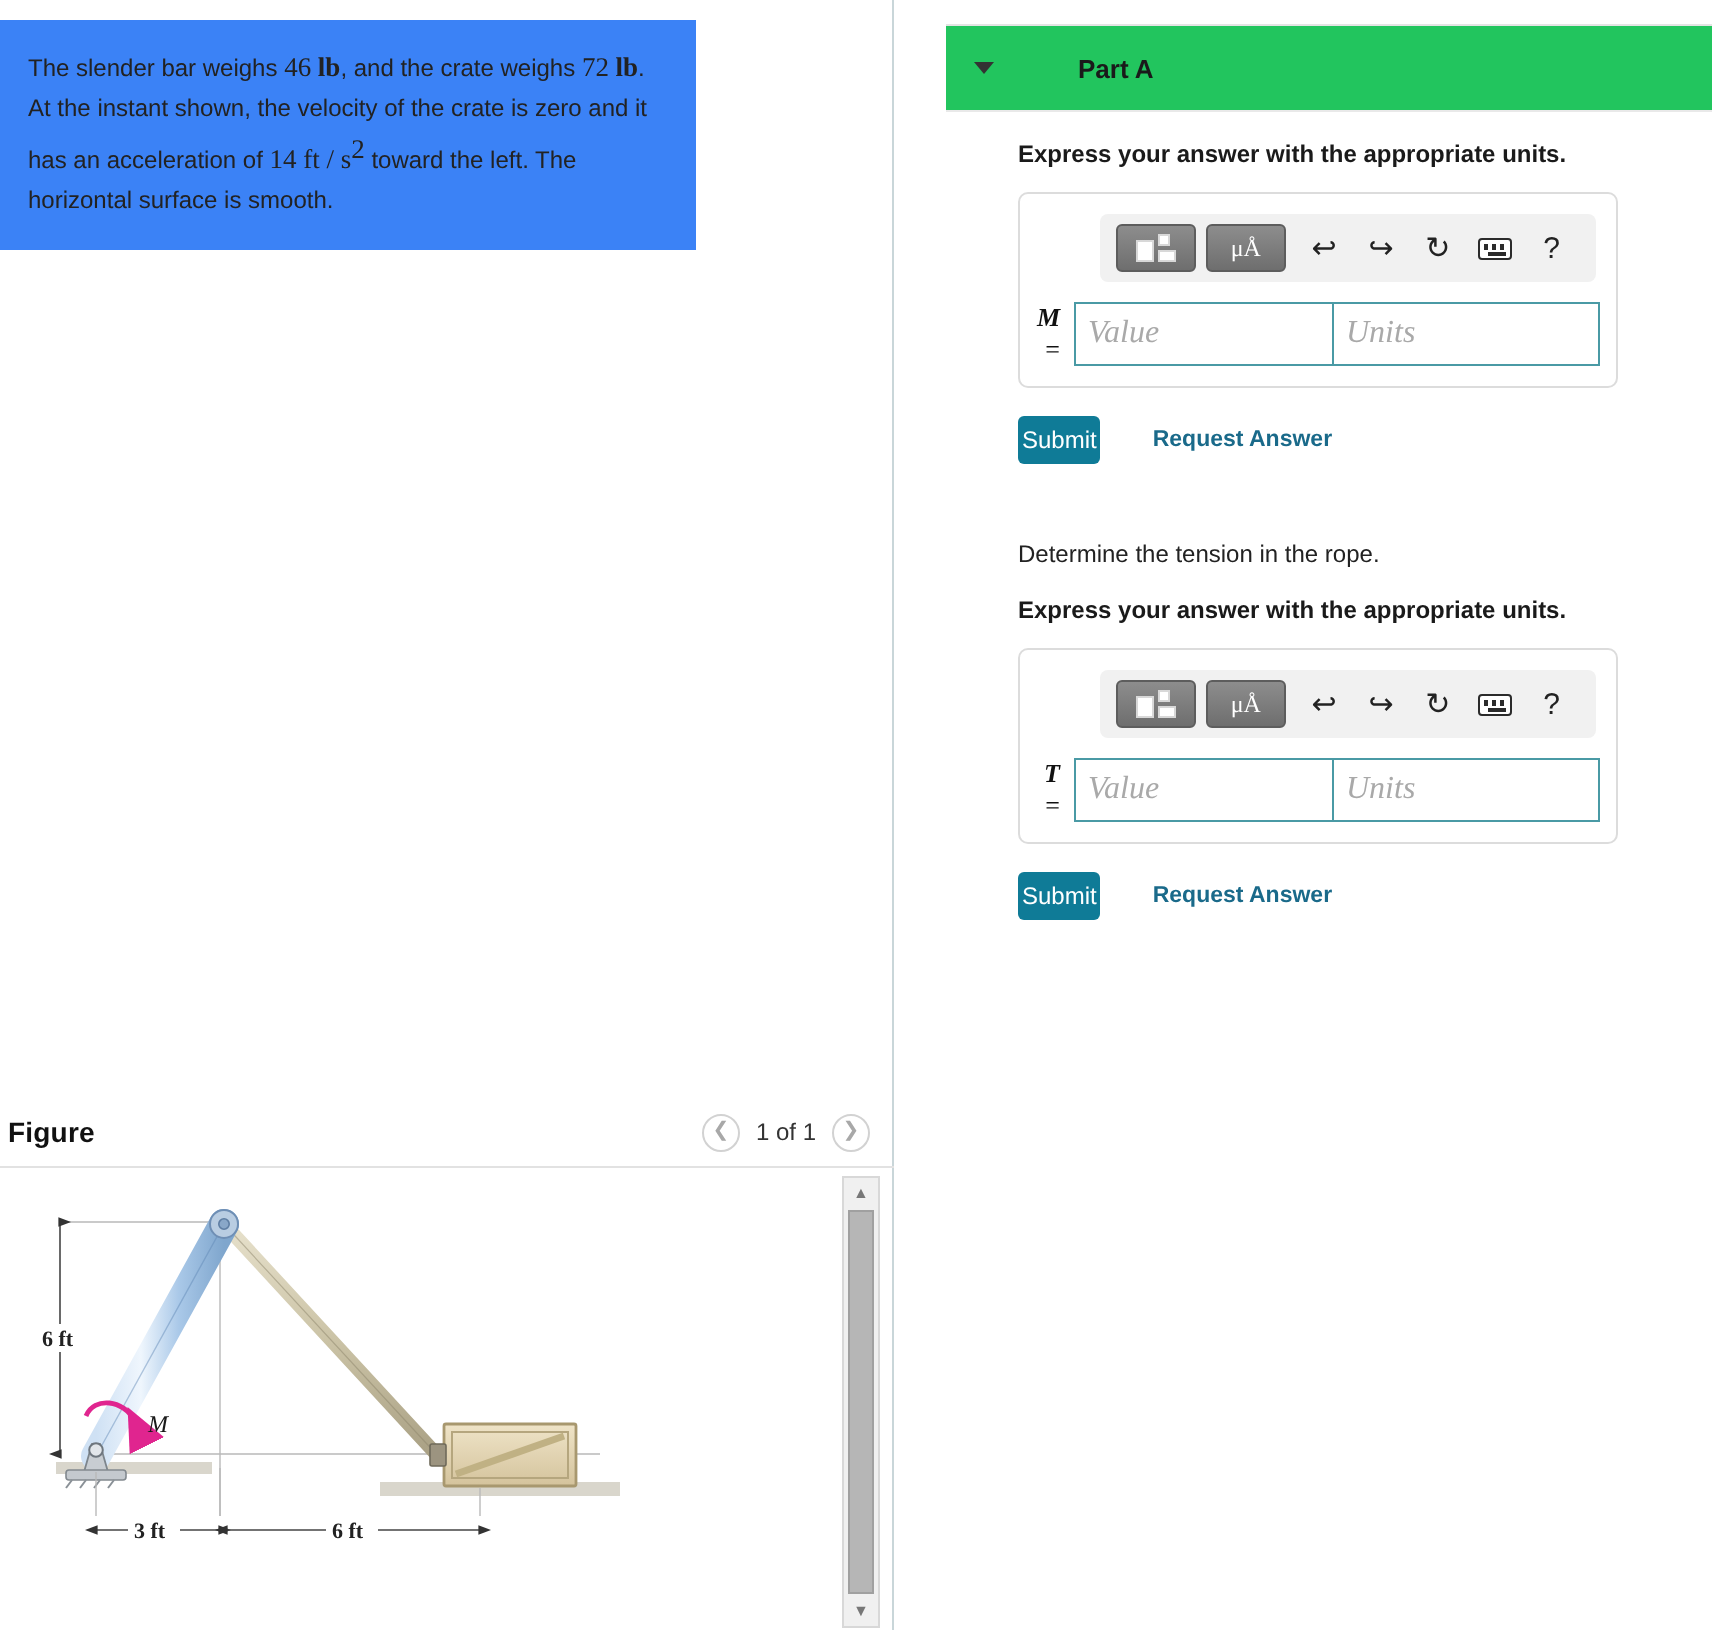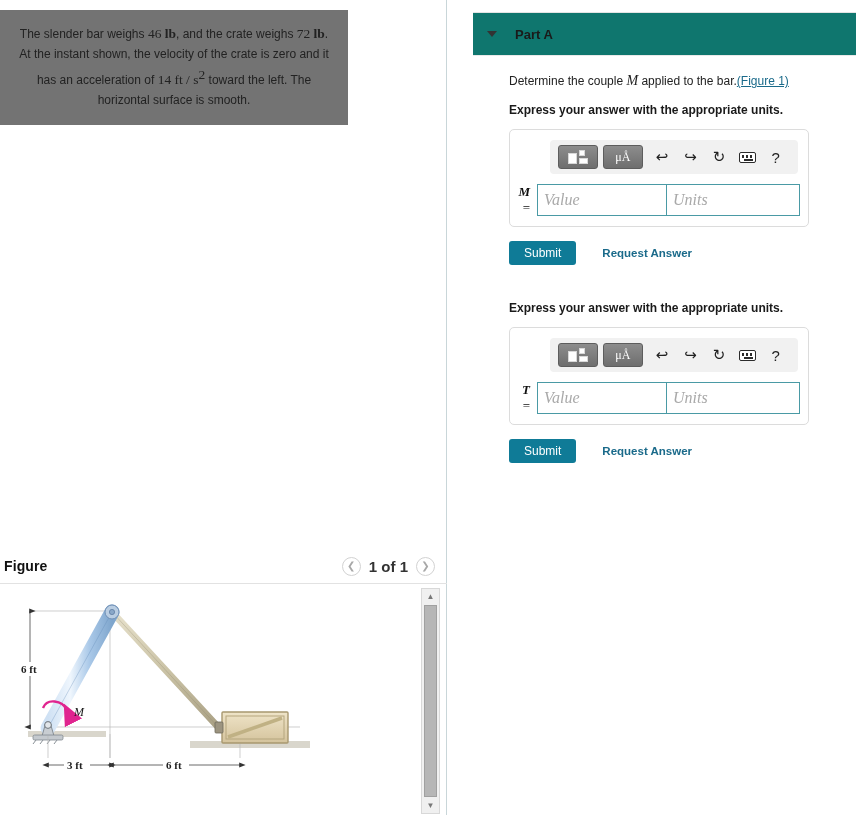--- a/index.html
+++ b/index.html
@@ -18,26 +18,25 @@
   
   .left-panel {
     position: absolute; left: 0; top: 0;
     width: 447px; height: 815px;
     background: #ffffff;
     border-right: 1px solid #c9d6d9;
   }
   .problem-statement {
     position: absolute; left: 0; top: 10px;
     width: 348px;
-    background: #737373;
+    background: #3b82f6;
     padding: 13px 14px 14px 14px;
     line-height: 1.62;
     font-size: 12px;
     color: #222;
-    text-align: center;
   }
   .problem-statement .mathnum {
     font-family: "Liberation Serif", serif;
     font-size: 13.5px;
   }
   .problem-statement .unit {
     font-family: "Liberation Serif", serif;
     font-weight: bold;
     font-size: 13.5px;
   }
@@ -58,21 +57,21 @@
     margin-left: auto;
     display: flex; align-items: center; gap: 8px;
   }
   .pager-btn {
     width: 19px; height: 19px; border-radius: 50%;
     border: 1px solid #d2d2d2; background: #fff;
     display: flex; align-items: center; justify-content: center;
     color: #a8a8a8; font-size: 10px; line-height: 1;
     cursor: pointer;
   }
-  .pager-count { font-size: 15px; color: #333; font-weight: bold; }
+  .pager-count { font-size: 12px; color: #333; }
 
   .figure-rule {
     position: absolute; left: 0; top: 583px;
     width: 447px; height: 1px; background: #e2e2e2;
   }
 
   
   .figure-area {
     position: absolute; left: 0; top: 586px;
     width: 420px; height: 229px;
@@ -99,27 +98,28 @@
   }
 
   
   .right-panel {
     position: absolute; left: 448px; top: 0;
     width: 408px; height: 815px;
     background: #ffffff;
   }
   .part-block { width: 383px; margin-left: 25px; }
   .part-header {
-    background: #0f766e;
+    background: #22c55e;
     border-top: 1px solid #e4e4e4;
     border-bottom: 1px solid #e9e9e9;
     height: 44px;
     display: flex; align-items: center;
     padding-left: 14px;
     cursor: pointer;
+    gap: 24px;
   }
   .caret {
     width: 0; height: 0;
     border-left: 5px solid transparent;
     border-right: 5px solid transparent;
     border-top: 6px solid #333;
     margin-right: 18px;
   }
   .part-label { font-size: 13px; font-weight: bold; color: #1a1a1a; }
 
@@ -225,21 +225,21 @@
   .submit-row {
     display: flex; align-items: center;
     margin-top: 14px;
   }
   .submit-btn {
     background: #0f7b97;
     color: #ffffff;
     border: none;
     border-radius: 3px;
     height: 24px;
-    padding: 0 15px;
+    padding: 0 2px;
     font-size: 12px;
     font-family: "Liberation Sans", sans-serif;
     cursor: pointer;
   }
   .request-link {
     margin-left: 26px;
     color: #1a6a8a; font-size: 11.5px;
     cursor: pointer;
     font-weight: bold;
   }
@@ -371,23 +371,20 @@
   </div>
 
   <div class="right-panel">
 
     <div class="part-block" style="margin-top:12px;">
       <div class="part-header">
         <span class="caret"></span>
         <span class="part-label">Part A</span>
       </div>
       <div class="part-body">
-        <div class="prompt-line">
-          <span>Determine the couple </span><span class="mathvar">M</span><span> applied to the bar.</span><span class="fig-link">(Figure 1)</span>
-        </div>
         <div class="express-line">Express your answer with the appropriate units.</div>
 
         <div class="answer-box">
           <div class="ans-toolbar">
             <div class="tb-btn">
               <span class="tb-icon-tpl">
                 <i class="b1"></i>
                   <i class="b2"></i>
                   <i class="b3"></i>
               </span>
@@ -423,20 +420,23 @@
 
         <div class="submit-row">
           <button class="submit-btn">Submit</button>
           <span class="request-link">Request Answer</span>
         </div>
       </div>
     </div>
 
     <div class="part-block" style="margin-top:22px;">
       <div class="part-body">
+        <div class="prompt-line">
+          <span>Determine the tension in the rope.</span>
+        </div>
         <div class="express-line">Express your answer with the appropriate units.</div>
 
         <div class="answer-box">
           <div class="ans-toolbar">
             <div class="tb-btn">
               <span class="tb-icon-tpl">
                 <i class="b1"></i>
                   <i class="b2"></i>
                   <i class="b3"></i>
               </span>

